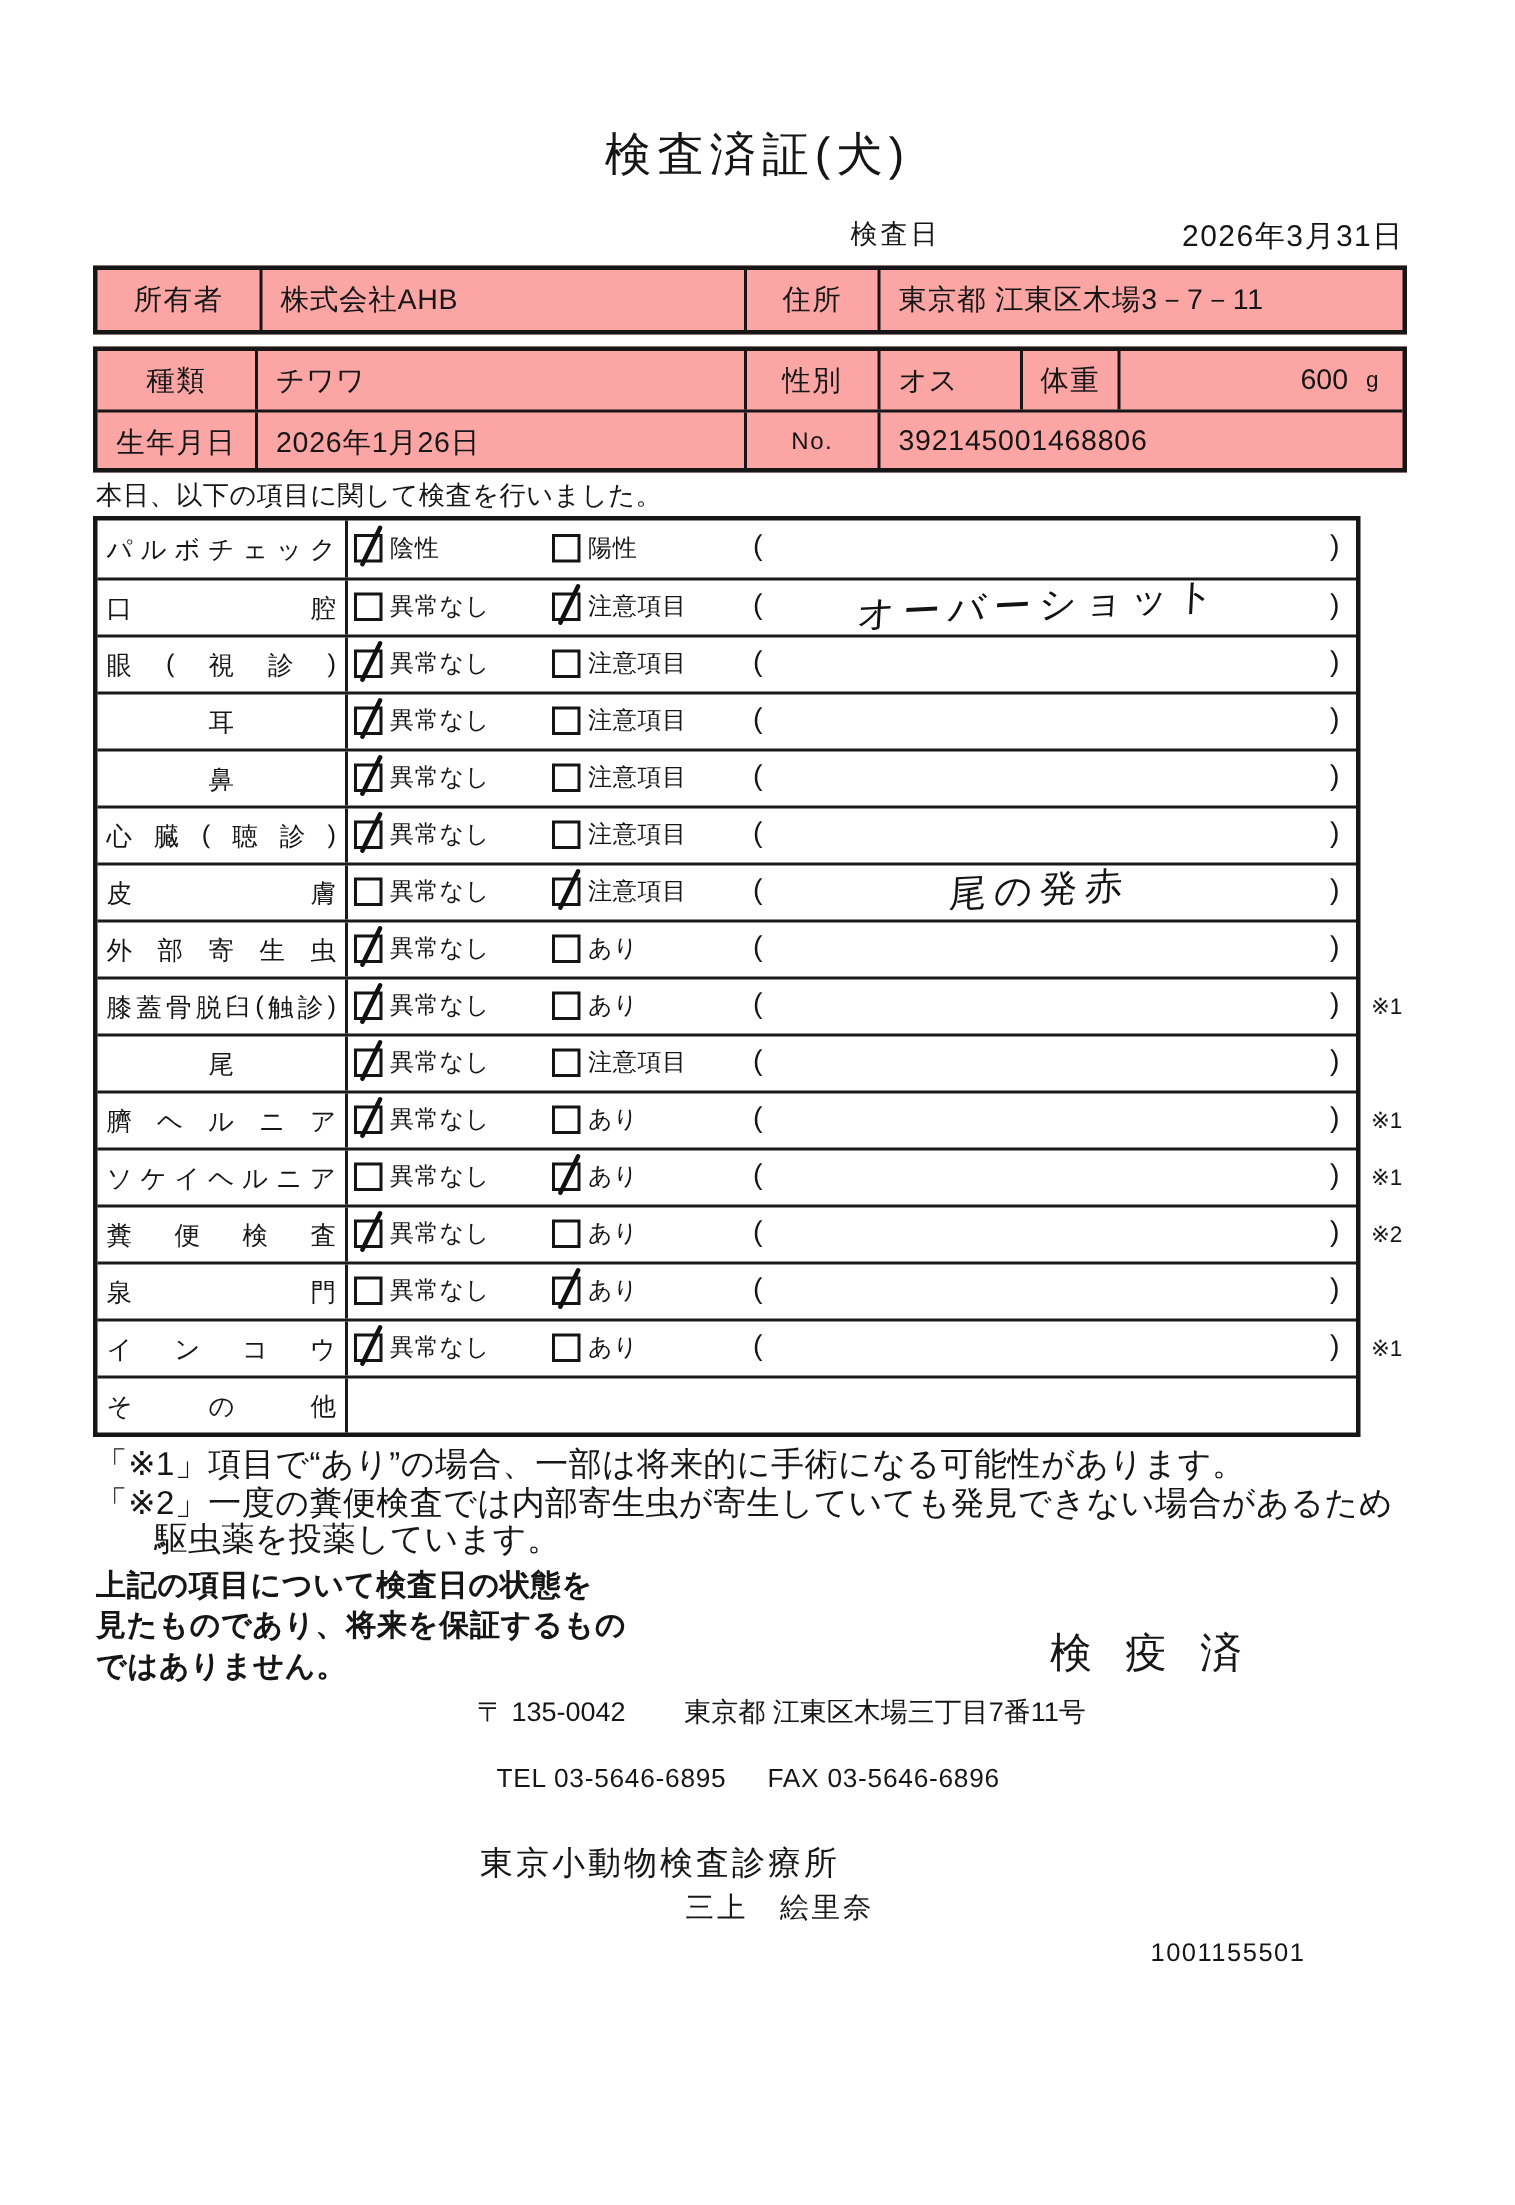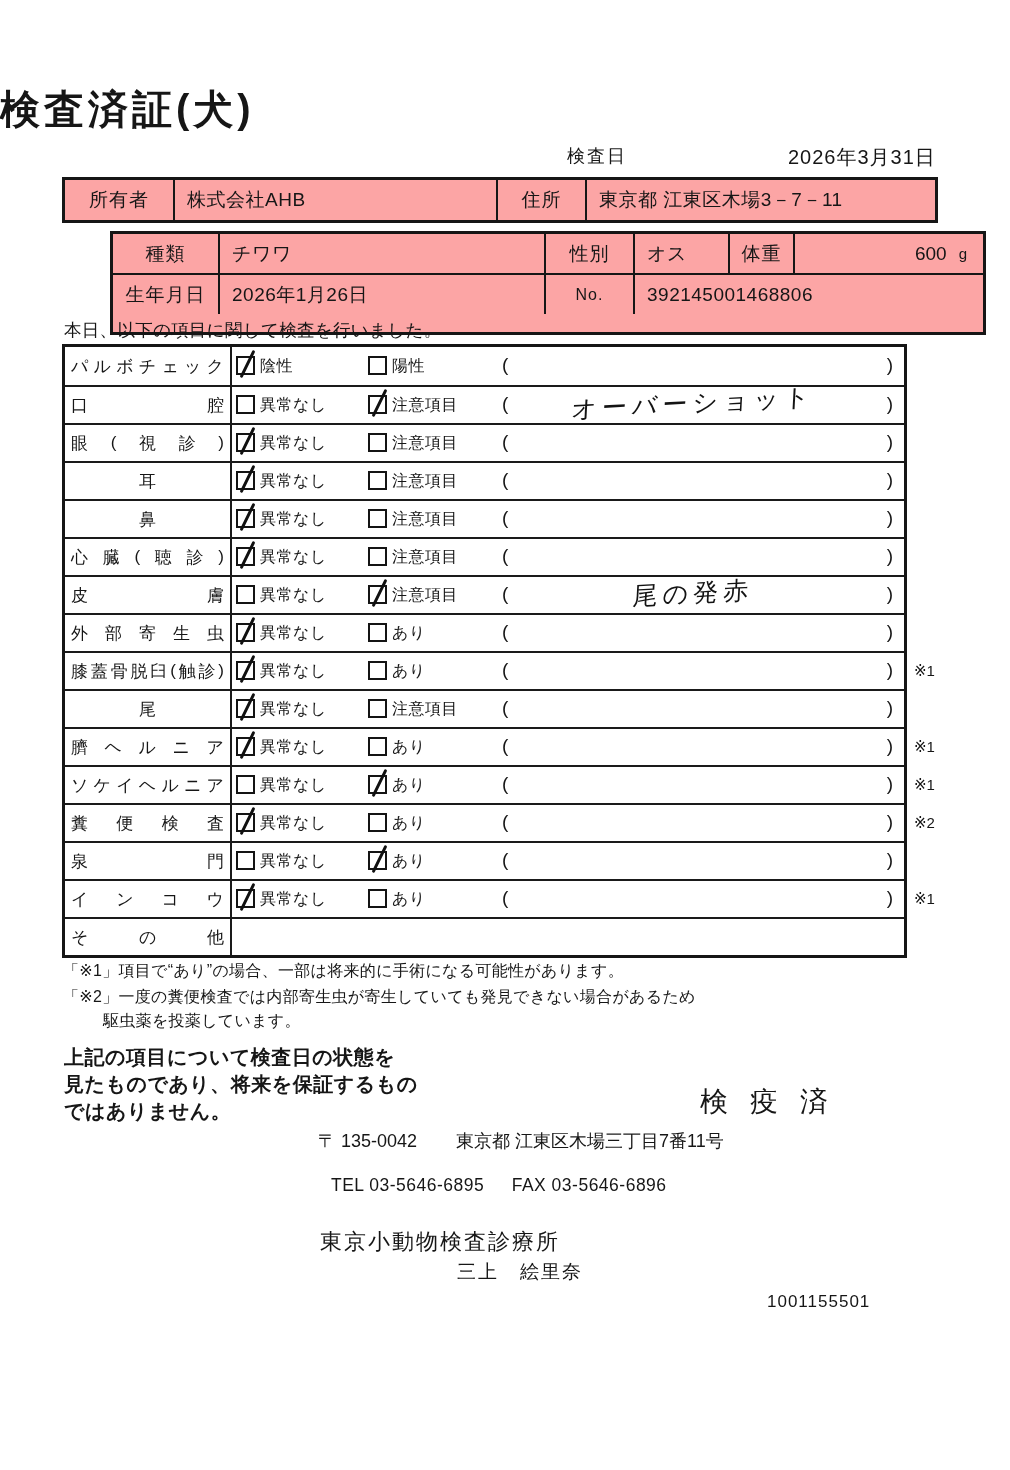--- a/index.html
+++ b/index.html
@@ -3,29 +3,29 @@
 <meta charset="utf-8">
 <style>
   html,body{margin:0;padding:0;background:#e8e8e8;}
   .page{
     position:relative;width:1010px;height:1470px;margin:0 auto;
     background:#ffffff;color:#161616;
     font-family:"Liberation Sans","DejaVu Sans",sans-serif;
     overflow:hidden;
   }
   .title{
-    position:absolute;top:82px;left:0;width:100%;text-align:left;
-    font-size:40px;font-weight:bold;letter-spacing:4px;
+    position:absolute;top:82px;left:0;width:100%;text-align:center;
+    font-size:31px;font-weight:normal;letter-spacing:4px;
   }
   .insp-date-label{position:absolute;left:567px;top:144px;font-size:18px;letter-spacing:2px;}
   .insp-date-value{position:absolute;left:788px;top:144px;font-size:20px;letter-spacing:1px;}
 
   .tbl{position:absolute;left:62px;border:3px solid #161616;box-sizing:border-box;background:#fca5a5;}
   .owner-tbl{top:177px;width:876px;height:46px;display:grid;grid-template-columns:108px 323px 89px 1fr;}
-  .pet-tbl{top:231px;width:876px;height:104px;margin-left:48px;}
+  .pet-tbl{top:231px;width:876px;height:84px;}
   .pet-row{display:grid;height:39px;}
   .pet-row1{grid-template-columns:105px 326px 89px 95px 65px 1fr;border-bottom:2px solid #161616;}
   .pet-row2{grid-template-columns:105px 326px 89px 1fr;}
   .cell{display:flex;align-items:center;box-sizing:border-box;font-size:19px;border-left:2px solid #161616;padding:0 22px;overflow:hidden;white-space:nowrap;}
   .cell.first{border-left:none;}
   .cell.lab{justify-content:center;letter-spacing:1px;padding:0 2px;}
   .cell.val{justify-content:flex-start;padding-left:12px;letter-spacing:0.5px;}
   .cell.num{justify-content:flex-end;padding-right:16px;}
   .unit{font-size:15px;margin-left:12px;}
   .no-lab{font-size:16px;}
@@ -46,21 +46,21 @@
   .opt1{left:28px;}
   .opt2{left:160px;}
   .paren{position:absolute;top:50%;transform:translateY(-54%);font-size:19px;}
   .popen{left:270px;}
   .pclose{right:11px;}
   .note{position:absolute;left:290px;right:40px;top:50%;text-align:center;white-space:nowrap;z-index:2;
     font-size:25px;letter-spacing:5px;color:#131313;
     transform:translateY(-56%) rotate(-3deg) skewX(-6deg);}
   .mark{position:absolute;left:calc(100% + 10px);top:50%;transform:translateY(-50%);font-size:15px;white-space:nowrap;}
 
-  .fnote{position:absolute;font-size:16px;letter-spacing:0.3px;}
+  .fnote{position:absolute;font-size:22px;letter-spacing:0.3px;}
   .fn1{left:63px;top:961px;}
   .fn2a{left:63px;top:987px;}
   .fn2b{left:103px;top:1011px;}
 
   .disclaimer{position:absolute;left:64px;top:1044px;font-size:20px;font-weight:bold;line-height:27px;letter-spacing:0.5px;}
   .stamp{position:absolute;left:700px;top:1083px;font-size:28px;letter-spacing:22px;white-space:nowrap;}
 
   .addr-line{position:absolute;left:318px;top:1129px;font-size:18px;white-space:nowrap;}
   .addr-line .addr{margin-left:34px;}
   .tel-line{position:absolute;left:331px;top:1175px;font-size:17.5px;white-space:nowrap;letter-spacing:0.5px;}

